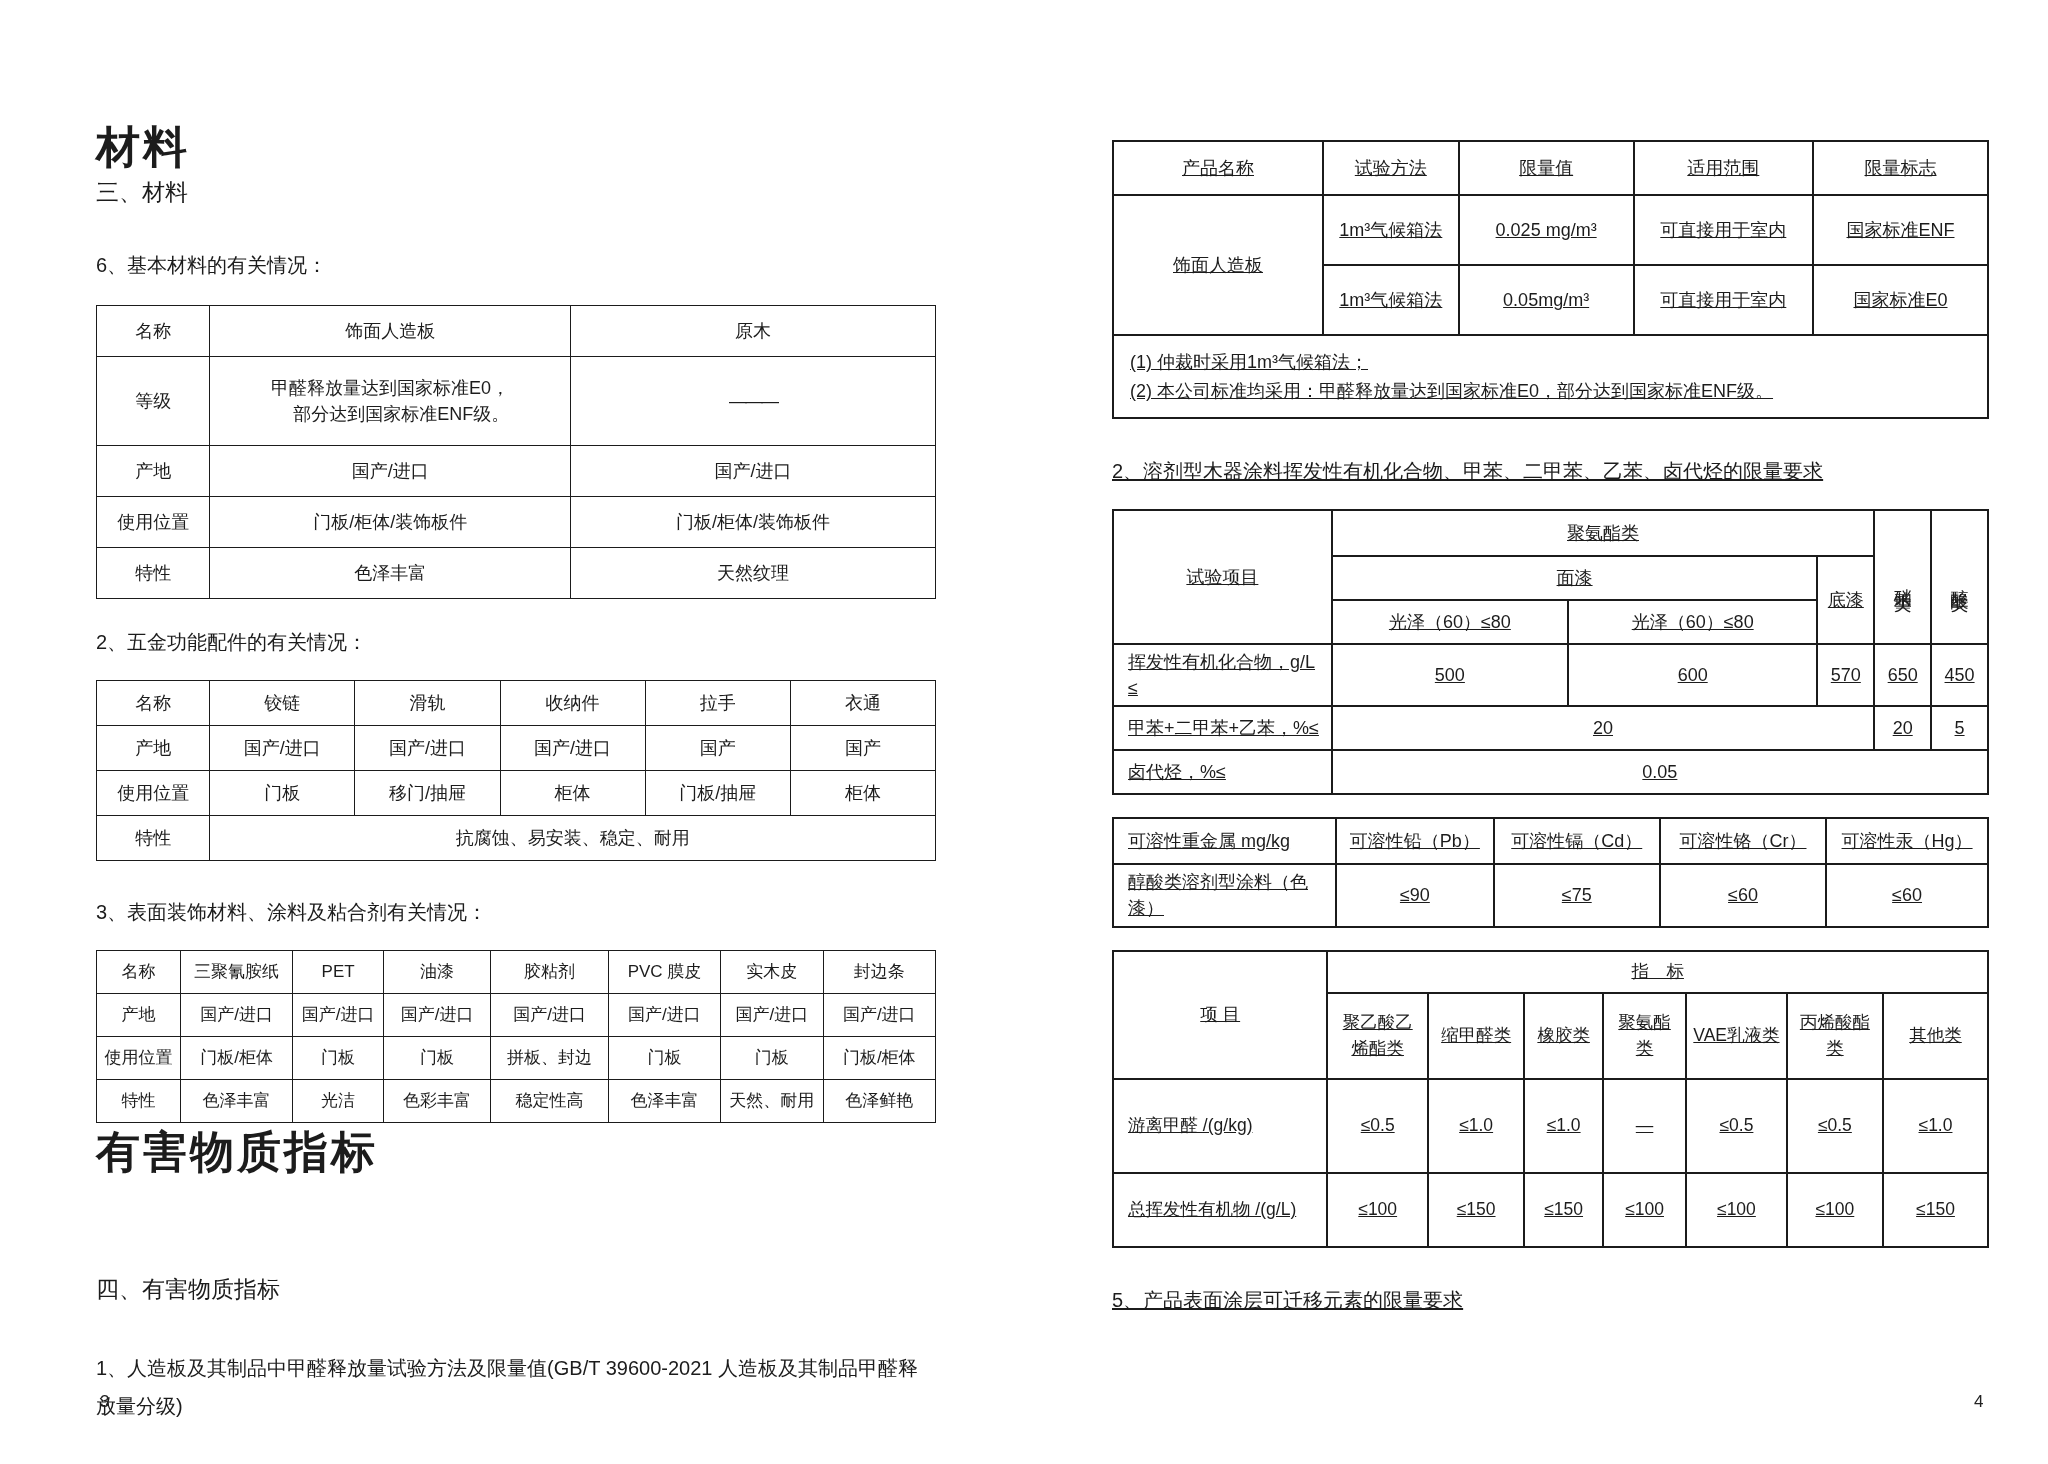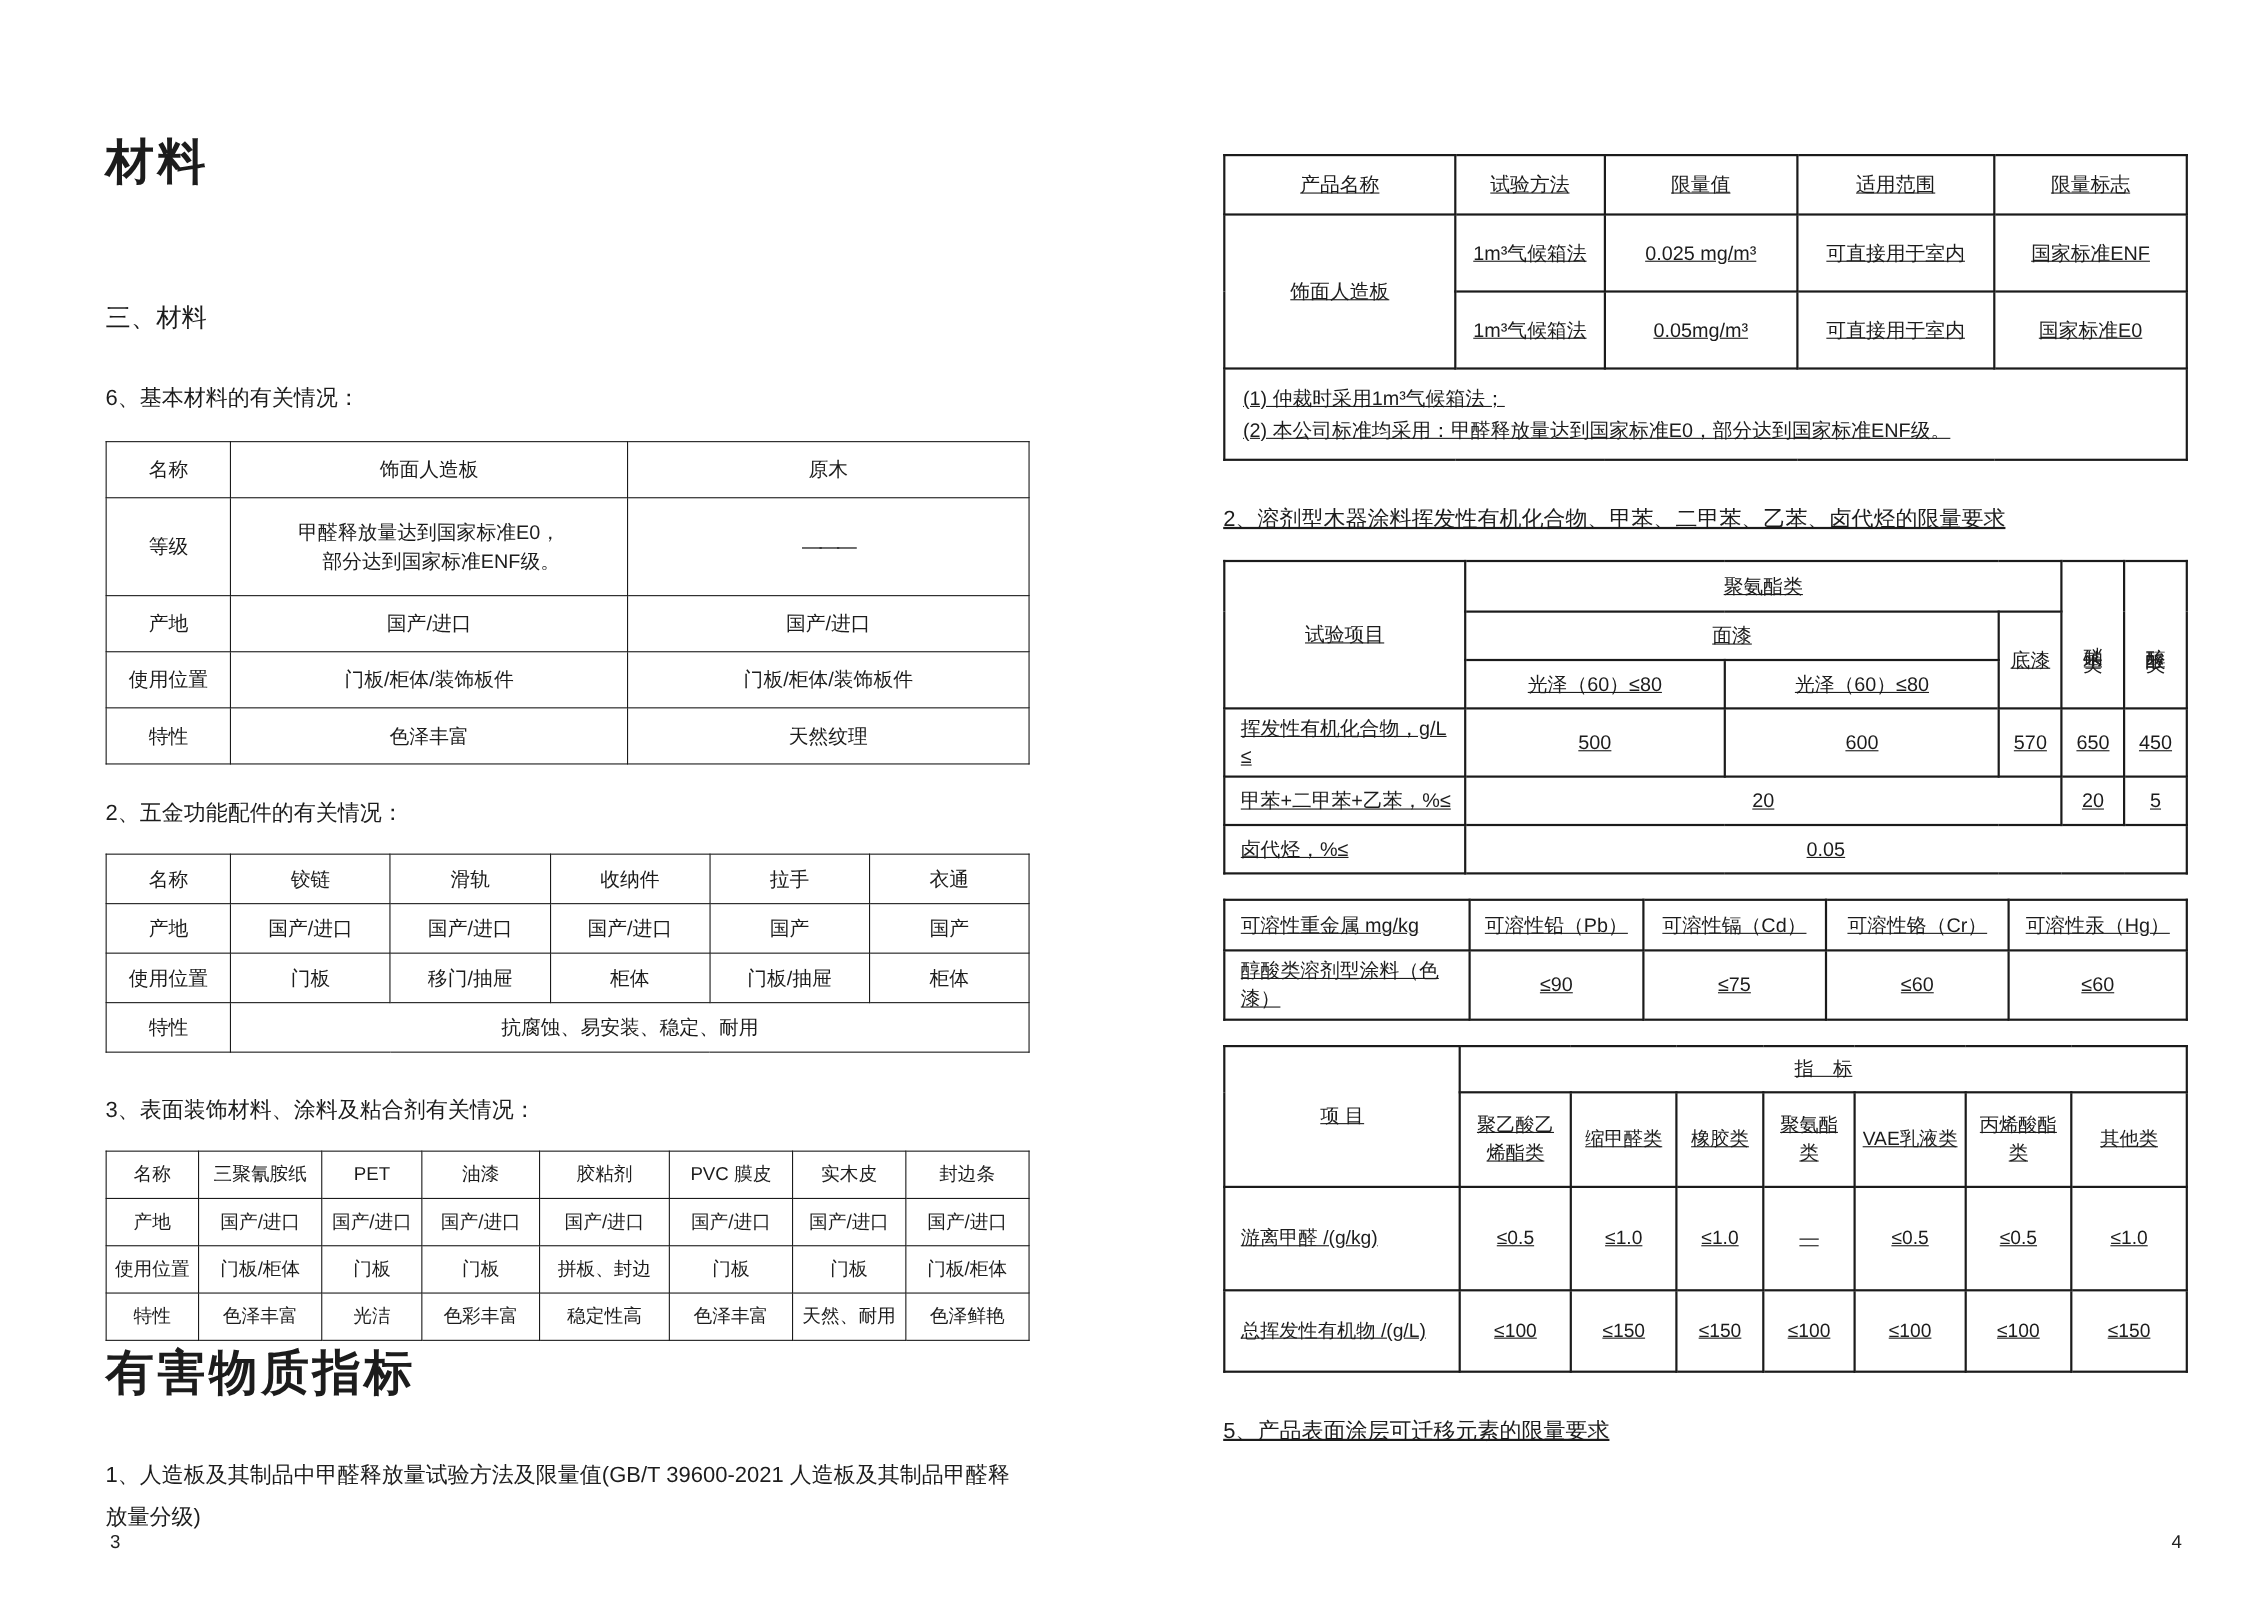--- a/index.html
+++ b/index.html
@@ -19,21 +19,21 @@
      padding:4px 6px;font-size:18px;line-height:1.45;word-break:break-all;}
   .rt td{border-width:2px;}
   .lbl-left{text-align:left;padding-left:14px;}
   .cell-block{display:inline-block;text-align:right;}
   .notes-cell{text-align:left;padding:10px 16px;font-size:18px;}
   .notes-cell div{margin:3px 0;}
   .vert{writing-mode:vertical-rl;text-orientation:upright;letter-spacing:3px;display:inline-block;}
   .joined{letter-spacing:-2px;}
   .pagenum{position:absolute;font-size:17px;color:#222;}
   
-  .mt96{margin-top:96px;}  .mt92{margin-top:92px;}  .mt62{margin-top:62px;}
+  .mt96{}  .mt92{margin-top:92px;}  .mt62{margin-top:62px;}
   .mt44{margin-top:44px;}  .mt40{margin-top:39px;}  .mt38{margin-top:38px;}
   .mt30{margin-top:30px;}  .mt26{margin-top:26px;}  .mt24{margin-top:24px;}
   .mt22{margin-top:22px;}
   
   .h42 td{height:42px;} .h80 td{height:80px;} .h36 td{height:36px;} .h34 td{height:34px;}
   .h44 td{height:44px;} .h60 td{height:60px;} .h76 td{height:76px;} .h84 td{height:84px;}
   .h64 td{height:64px;} .h32 td{height:32px;}
   #t3l td{font-size:17px;padding:4px 3px;}
   #t4r td{font-size:17.5px;}
 </style>
@@ -183,20 +183,21 @@
       <td>稳定性高</td>
       <td>色泽丰富</td>
       <td>天然、耐用</td>
       <td>色泽鲜艳</td>
     </tr>
   </tbody>
     </table>
 
   <h1 class="big mt62">有害物质指标</h1>
 
+  <p class="sec mt92">四、有害物质指标</p>
 
   <p class="para mt44">1、人造板及其制品中甲醛释放量试验方法及限量值(GB/T 39600-2021  人造板及其制品甲醛释放量分级)</p>
 </div>
 
 <div class="pagenum" style="left:100px;top:1392px;">3</div>
 
 <div class="page" id="page-right">
 
   <table class="rt" style="font-size:19px;">
     <colgroup>

